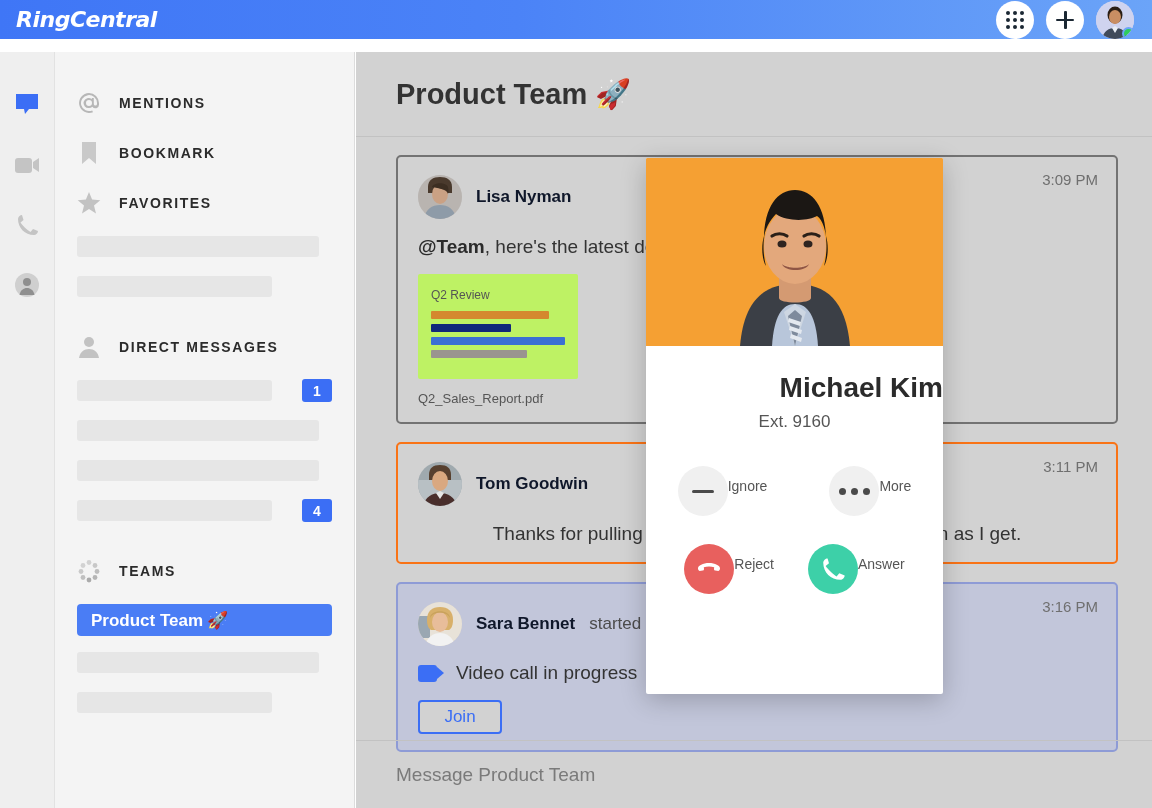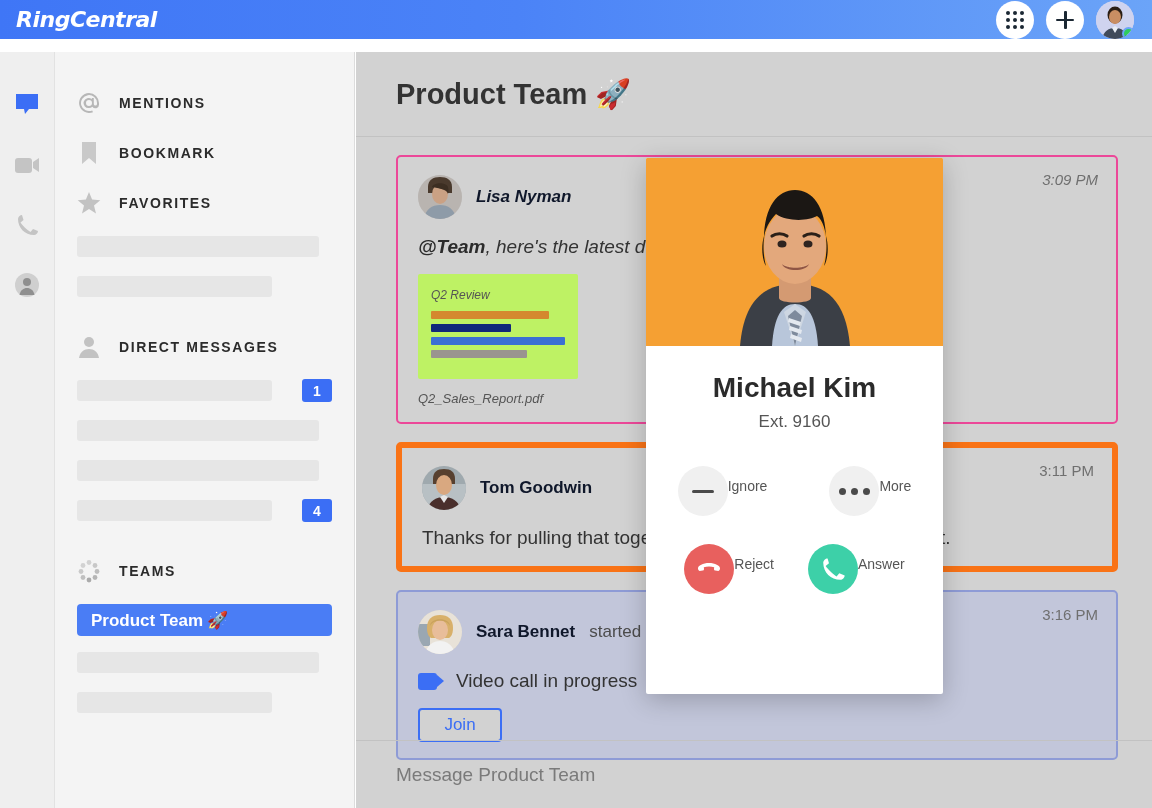--- a/index.html
+++ b/index.html
@@ -97,22 +97,22 @@
     height: 85px; display: flex; align-items: center; padding-left: 40px;
     border-bottom: 1px solid #c2c2c2;
   }
   .main-title { font-size: 29px; font-weight: bold; color: #333333; }
   .msg-list { padding: 18px 34px 0 40px; }
 
   .msg-card {
     position: relative; border-radius: 5px; padding: 18px 20px 16px 20px;
     margin-bottom: 18px; background: #d2d2d2;
   }
-  .msg-card.orange { border: 2px solid #ec4899; font-style: italic; }
-  .msg-card.red { border: 6px solid #f97316; }
+  .msg-card.orange { border: 2px solid #737373; }
+  .msg-card.red { border: 2px solid #f97316; text-align: center; }
   .msg-card.blue { border: 2px solid #8e9bd6; background: #c2c6da; }
 
   .msg-head { display: flex; align-items: center; gap: 14px; }
   .msg-avatar {
     width: 44px; height: 44px; border-radius: 50%; overflow: hidden;
     background: #c8c8c8; flex: none; position: relative;
   }
   .msg-name { font-size: 17px; font-weight: bold; color: #0f172a; }
   .msg-sub { font-size: 17px; color: #4c4c4c; font-weight: normal; }
   .msg-time {
@@ -154,21 +154,21 @@
   .composer-ph { font-size: 19px; color: #7a7a7a; }
 
   
   .call-modal {
     position: absolute; left: 646px; top: 158px; width: 297px; height: 536px;
     background: #ffffff; border-radius: 2px;
     box-shadow: 0 6px 26px rgba(0,0,0,0.22);
     overflow: hidden;
   }
   .call-photo { position: relative; width: 297px; height: 188px; background: #f5a033; overflow: hidden; }
-  .call-name { text-align: center; font-size: 28px; font-weight: bold; color: #2b2b2b; margin-top: 26px; }
+  .call-name { text-align: right; font-size: 28px; font-weight: bold; color: #2b2b2b; margin-top: 26px; }
   .call-ext { text-align: center; font-size: 17px; color: #555; margin-top: 8px; }
   .call-actions-top {
     display: flex; justify-content: center; gap: 62px; margin-top: 34px;
   }
   .call-actions-bottom {
     display: flex; justify-content: center; gap: 34px; margin-top: 28px;
   }
   .act { display: flex; flex-direction: row; align-items: flex-start; cursor: pointer; }
   .act-circle {
     width: 50px; height: 50px; border-radius: 50%;

